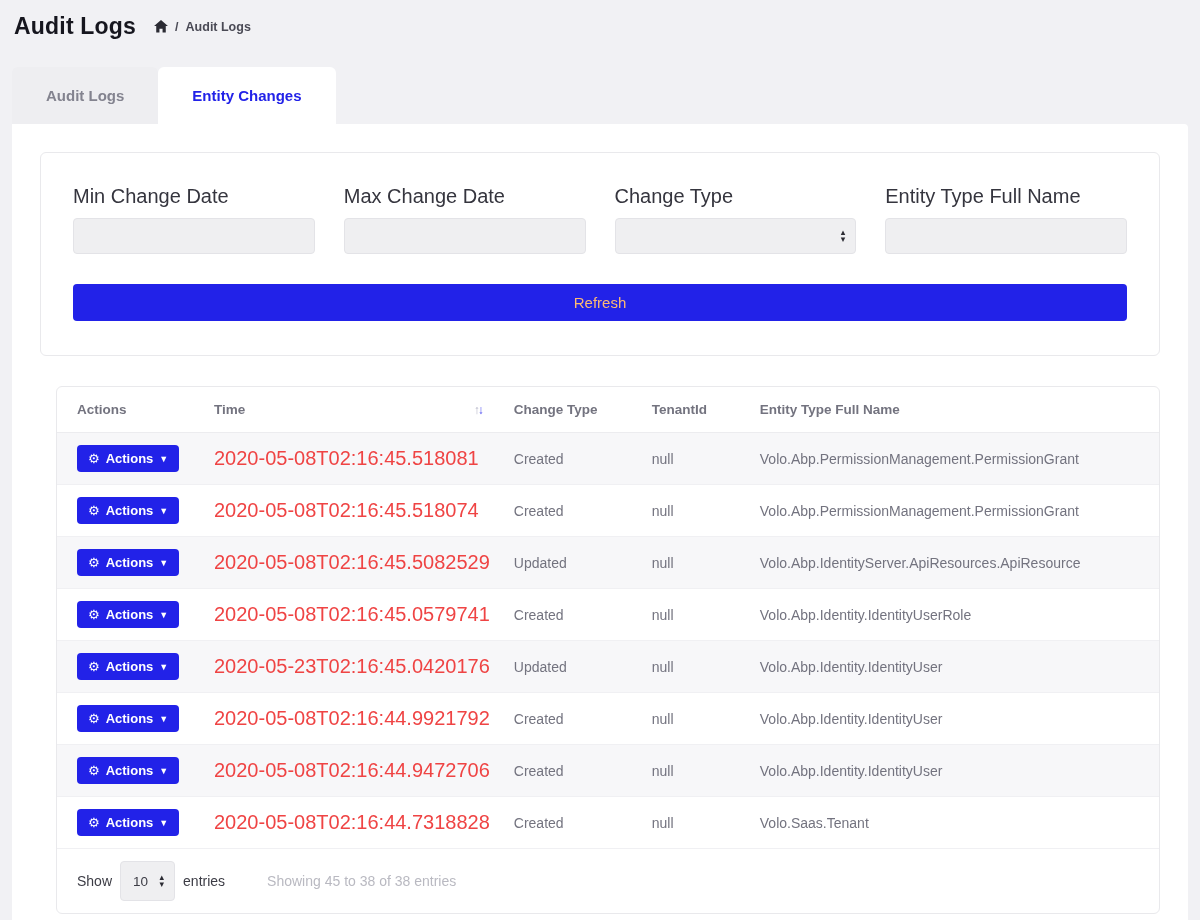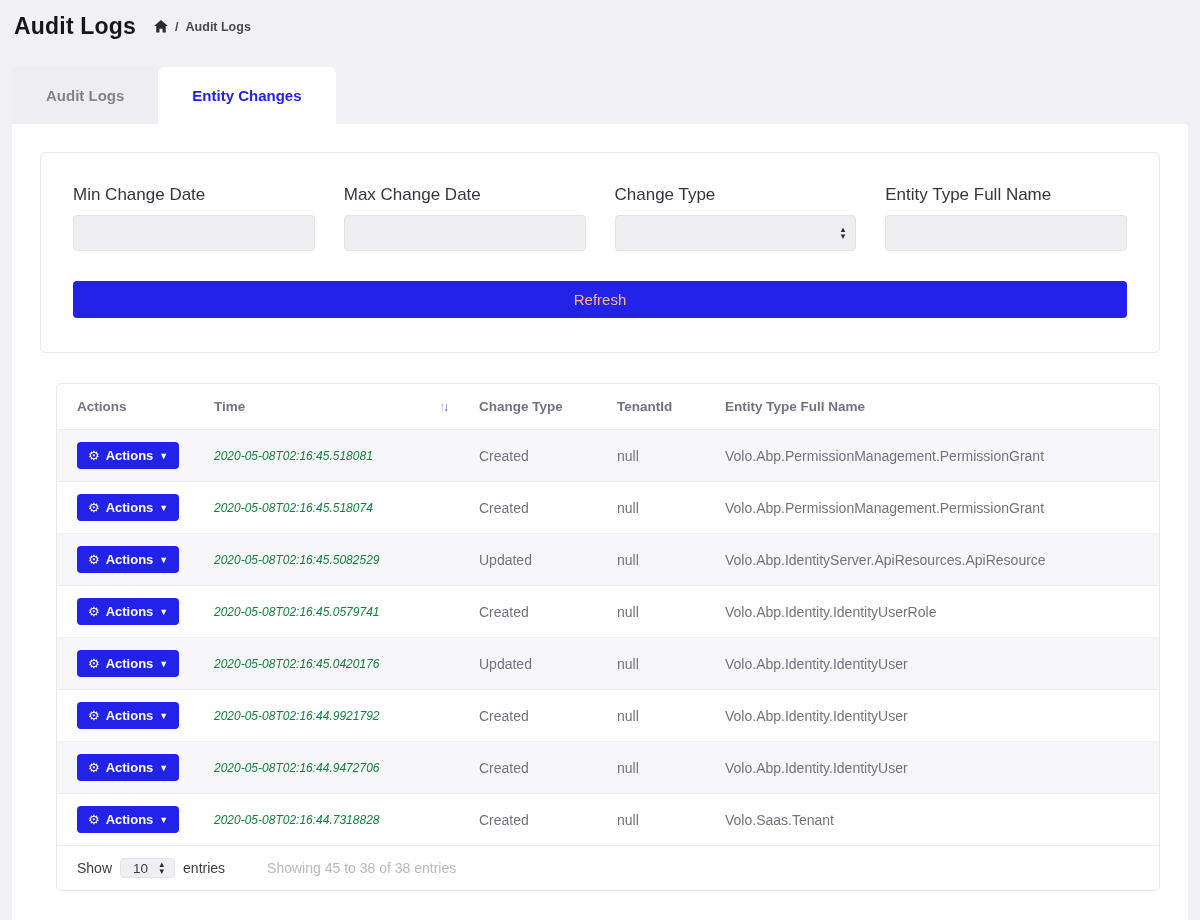--- a/index.html
+++ b/index.html
@@ -65,21 +65,21 @@
   }
   
   .filter-panel { padding: 32px 32px 34px 32px; }
   .filter-grid {
     display: grid;
     grid-template-columns: repeat(4, 1fr);
     gap: 29px;
   }
   .filter-field label {
     display: block;
-    font-size: 17px;
+    font-size: 20px;
     color: #35353e;
     margin-bottom: 10px;
   }
   .text-input, .select-input {
     width: 100%;
     height: 36px;
     background: #efeff1;
     border: 1px solid #e3e3e7;
     border-radius: 4px;
     font-size: 14px;
@@ -140,21 +140,21 @@
   .sort-icon .down { color: #4d4df0; }
   tbody td {
     font-size: 14px;
     padding: 12px 12px;
     border-bottom: 1px solid #f0f0f3;
     color: #73737f;
     white-space: nowrap;
   }
   tbody td:first-child { padding-left: 20px; }
   tbody tr.odd { background: #f7f7f9; }
-  td.time-cell { color: #15803d; font-size: 12px; font-style: italic; }
+  td.time-cell { color: #ef4444; font-size: 20px; }
   .btn-actions {
     display: inline-flex;
     align-items: center;
     gap: 6px;
     background: #2222e8;
     color: #ffffff;
     border: none;
     border-radius: 4px;
     padding: 6px 11px;
     font-size: 13px;
@@ -172,21 +172,21 @@
     font-size: 14px;
     color: #3c3c45;
   }
   .page-size-select {
     position: relative;
     display: inline-flex;
     align-items: center;
     background: #efeff1;
     border: 1px solid #e3e3e7;
     border-radius: 4px;
-    height: 20px;
+    height: 40px;
     padding: 0 26px 0 12px;
     margin: 0 8px;
     font-size: 13.5px;
     cursor: pointer;
   }
   .showing-text { color: #b9b9c1; margin-left: 42px; }
   .pagination {
     margin-left: auto;
     display: flex;
     align-items: center;
@@ -321,21 +321,21 @@
             <td>Created</td>
             <td>null</td>
             <td>Volo.Abp.Identity.IdentityUserRole</td>
           </tr>
           <tr class="odd">
             <td><button class="btn-actions">
                   <span class="gear">⚙</span>
                   <span>Actions</span>
                   <span class="caret">▼</span>
                 </button></td>
-            <td class="time-cell">2020-05-08T02:16:45.0420176</td>
+            <td class="time-cell">2020-05-23T02:16:45.0420176</td>
             <td>Updated</td>
             <td>null</td>
             <td>Volo.Abp.Identity.IdentityUser</td>
           </tr>
           <tr>
             <td><button class="btn-actions">
                   <span class="gear">⚙</span>
                   <span>Actions</span>
                   <span class="caret">▼</span>
                 </button></td>

